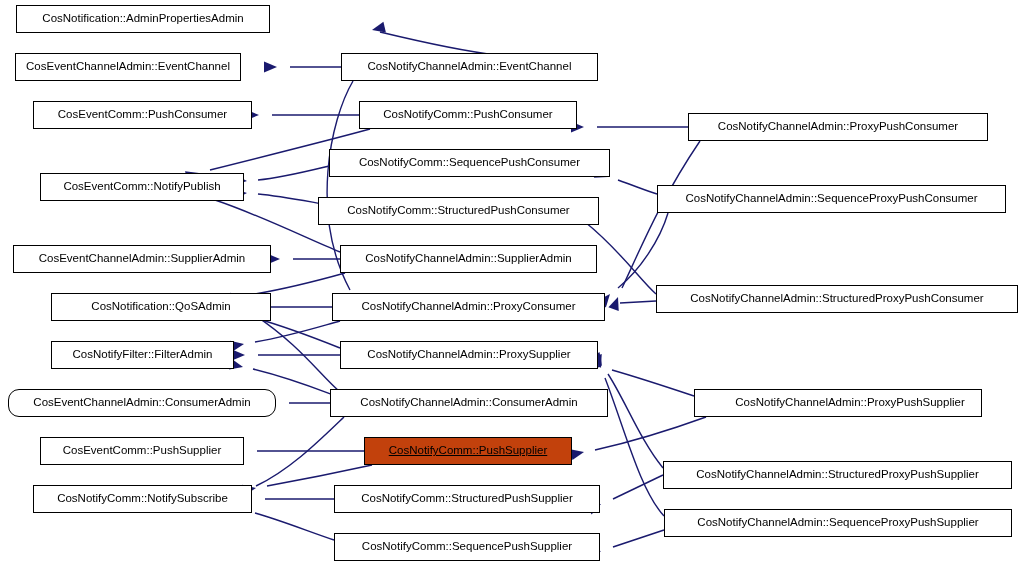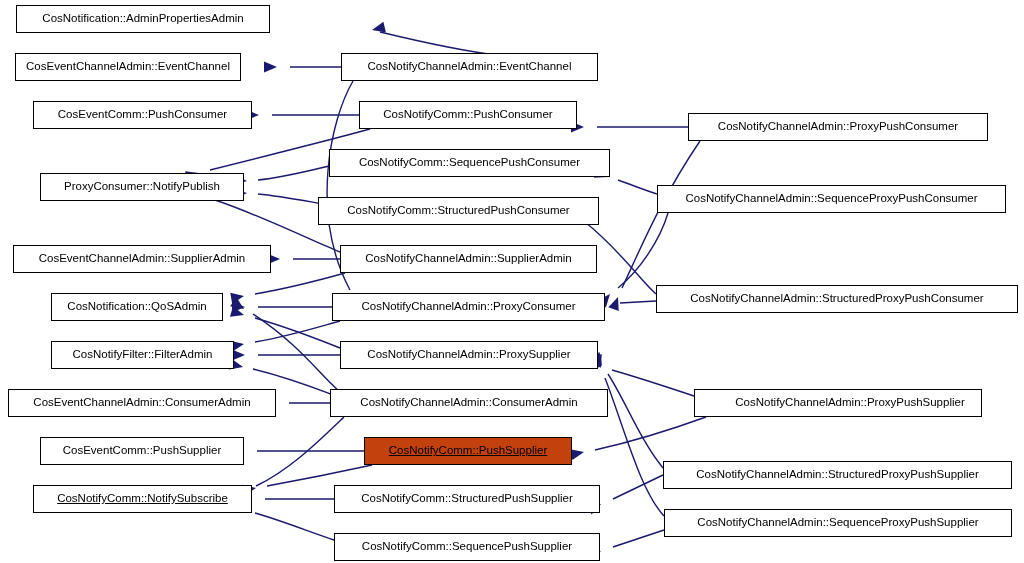--- a/index.html
+++ b/index.html
@@ -202,69 +202,69 @@
       <div class="node" style="left: 359px; top: 101px; width: 218px; border-color: rgb(0, 0, 0); background: rgb(255, 255, 255);">
         <span class="node-label" style="color: rgb(0, 0, 0);">CosNotifyComm::PushConsumer</span>
       </div>
       <div class="node" style="left: 688px; top: 113px; width: 300px; border-color: rgb(0, 0, 0); background: rgb(255, 255, 255);">
         <span class="node-label" style="color: rgb(0, 0, 0);">CosNotifyChannelAdmin::ProxyPushConsumer</span>
       </div>
       <div class="node" style="left: 329px; top: 149px; width: 281px; border-color: rgb(0, 0, 0); background: rgb(255, 255, 255);">
         <span class="node-label" style="color: rgb(0, 0, 0);">CosNotifyComm::SequencePushConsumer</span>
       </div>
       <div class="node" style="left: 40px; top: 173px; width: 204px; border-color: rgb(0, 0, 0); background: rgb(255, 255, 255);">
-        <span class="node-label" style="color: rgb(0, 0, 0);">ProxyConsumer::NotifyPublish</span>
+        <span class="node-label" style="color: rgb(0, 0, 0);">CosEventComm::NotifyPublish</span>
       </div>
       <div class="node" style="left: 657px; top: 185px; width: 349px; border-color: rgb(0, 0, 0); background: rgb(255, 255, 255);">
         <span class="node-label" style="color: rgb(0, 0, 0);">CosNotifyChannelAdmin::SequenceProxyPushConsumer</span>
       </div>
       <div class="node" style="left: 318px; top: 197px; width: 281px; border-color: rgb(0, 0, 0); background: rgb(255, 255, 255);">
         <span class="node-label" style="color: rgb(0, 0, 0);">CosNotifyComm::StructuredPushConsumer</span>
       </div>
       <div class="node" style="left: 13px; top: 245px; width: 258px; border-color: rgb(0, 0, 0); background: rgb(255, 255, 255);">
         <span class="node-label" style="color: rgb(0, 0, 0);">CosEventChannelAdmin::SupplierAdmin</span>
       </div>
       <div class="node" style="left: 340px; top: 245px; width: 257px; border-color: rgb(0, 0, 0); background: rgb(255, 255, 255);">
         <span class="node-label" style="color: rgb(0, 0, 0);">CosNotifyChannelAdmin::SupplierAdmin</span>
       </div>
-      <div class="node" style="left: 51px; top: 293px; width: 172px; border-color: rgb(0, 0, 0); background: rgb(255, 255, 255);">
+      <div class="node" style="left: 51px; top: 293px; width: 220px; border-color: rgb(0, 0, 0); background: rgb(255, 255, 255);">
         <span class="node-label" style="color: rgb(0, 0, 0);">CosNotification::QoSAdmin</span>
       </div>
       <div class="node" style="left: 332px; top: 293px; width: 273px; border-color: rgb(0, 0, 0); background: rgb(255, 255, 255); text-align: center;">
         <span class="node-label" style="color: rgb(0, 0, 0);">CosNotifyChannelAdmin::ProxyConsumer</span>
       </div>
       <div class="node" style="left: 656px; top: 285px; width: 362px; border-color: rgb(0, 0, 0); background: rgb(255, 255, 255);">
         <span class="node-label" style="color: rgb(0, 0, 0);">CosNotifyChannelAdmin::StructuredProxyPushConsumer</span>
       </div>
       <div class="node" style="left: 51px; top: 341px; width: 183px; border-color: rgb(0, 0, 0); background: rgb(255, 255, 255);">
         <span class="node-label" style="color: rgb(0, 0, 0);">CosNotifyFilter::FilterAdmin</span>
       </div>
       <div class="node" style="left: 340px; top: 341px; width: 258px; border-color: rgb(0, 0, 0); background: rgb(255, 255, 255);">
         <span class="node-label" style="color: rgb(0, 0, 0);">CosNotifyChannelAdmin::ProxySupplier</span>
       </div>
-      <div class="node" style="left: 8px; top: 389px; width: 268px; border-color: rgb(0, 0, 0); background: rgb(255, 255, 255);">
+      <div class="node" style="left: 8px; top: 389px; width: 268px; border-color: rgb(0, 0, 0); background: rgb(255, 255, 255); border-radius: 11px;">
         <span class="node-label" style="color: rgb(0, 0, 0);">CosEventChannelAdmin::ConsumerAdmin</span>
       </div>
       <div class="node" style="left: 330px; top: 389px; width: 278px; border-color: rgb(0, 0, 0); background: rgb(255, 255, 255);">
         <span class="node-label" style="color: rgb(0, 0, 0);">CosNotifyChannelAdmin::ConsumerAdmin</span>
       </div>
       <div class="node" style="left: 694px; top: 389px; width: 288px; border-color: rgb(0, 0, 0); background: rgb(255, 255, 255); padding-left: 24px;">
         <span class="node-label" style="color: rgb(0, 0, 0);">CosNotifyChannelAdmin::ProxyPushSupplier</span>
       </div>
       <div class="node" style="left: 40px; top: 437px; width: 204px; border-color: rgb(0, 0, 0); background: rgb(255, 255, 255);">
         <span class="node-label" style="color: rgb(0, 0, 0);">CosEventComm::PushSupplier</span>
       </div>
       <div class="node" style="left: 364px; top: 437px; width: 208px; border-color: rgb(0, 0, 0); background: #c2410c; text-decoration: underline;">
         <span class="node-label" style="color: rgb(0, 0, 0);">CosNotifyComm::PushSupplier</span>
       </div>
       <div class="node" style="left: 663px; top: 461px; width: 349px; border-color: rgb(0, 0, 0); background: rgb(255, 255, 255);">
         <span class="node-label" style="color: rgb(0, 0, 0);">CosNotifyChannelAdmin::StructuredProxyPushSupplier</span>
       </div>
       <div class="node" style="left: 33px; top: 485px; width: 219px; border-color: rgb(0, 0, 0); background: rgb(255, 255, 255);">
-        <span class="node-label" style="color: rgb(0, 0, 0); text-decoration: underline;">CosNotifyComm::NotifySubscribe</span>
+        <span class="node-label" style="color: rgb(0, 0, 0);">CosNotifyComm::NotifySubscribe</span>
       </div>
       <div class="node" style="left: 334px; top: 485px; width: 266px; border-color: rgb(0, 0, 0); background: rgb(255, 255, 255);">
         <span class="node-label" style="color: rgb(0, 0, 0);">CosNotifyComm::StructuredPushSupplier</span>
       </div>
       <div class="node" style="left: 664px; top: 509px; width: 348px; border-color: rgb(0, 0, 0); background: rgb(255, 255, 255);">
         <span class="node-label" style="color: rgb(0, 0, 0);">CosNotifyChannelAdmin::SequenceProxyPushSupplier</span>
       </div>
       <div class="node" style="left: 334px; top: 533px; width: 266px; border-color: rgb(0, 0, 0); background: rgb(255, 255, 255);">
         <span class="node-label" style="color: rgb(0, 0, 0);">CosNotifyComm::SequencePushSupplier</span>
       </div>

